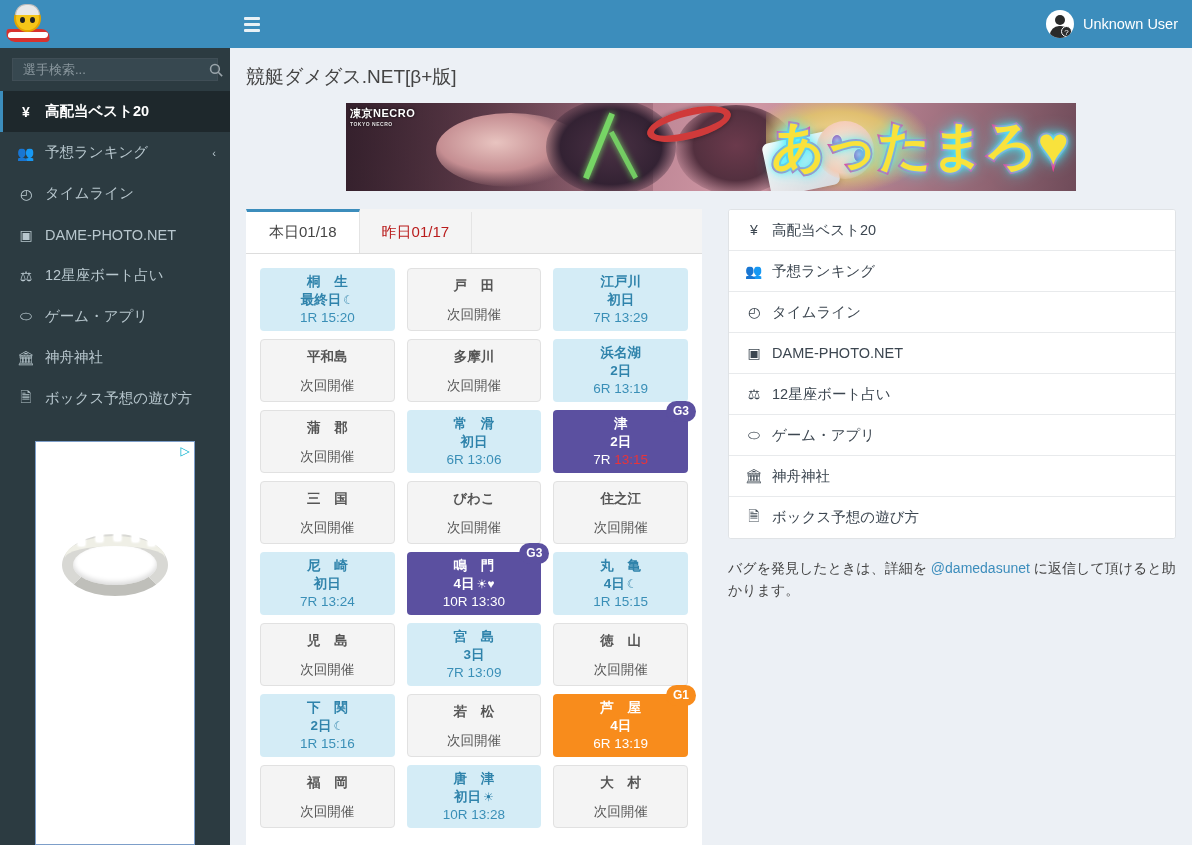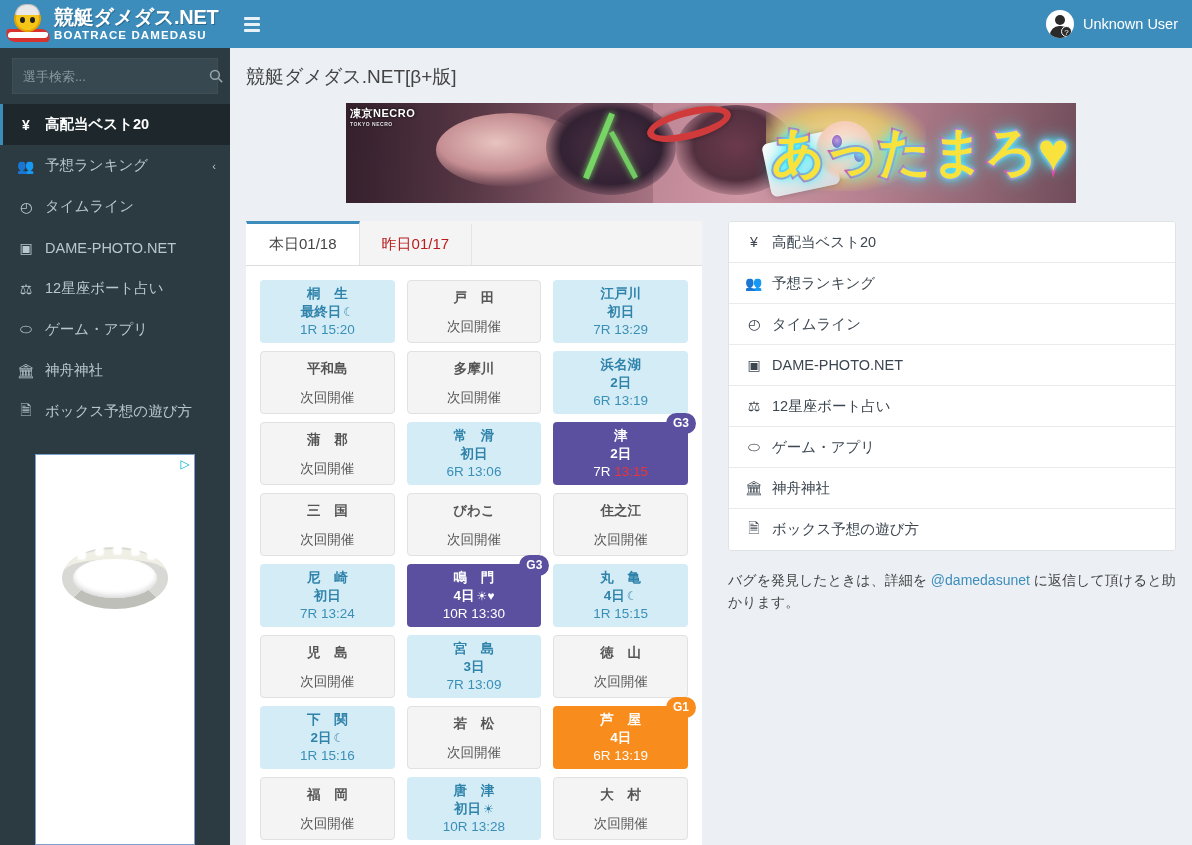--- a/index.html
+++ b/index.html
@@ -66,21 +66,21 @@
   }
   .brand-sub {
     font-size: 11.5px; color: #fff; font-weight: bold;
     letter-spacing: 1.1px; margin-top: 3px;
   }
 
   .search-wrap { padding: 10px 12px; }
   .search-box {
     display: flex; align-items: center;
     background: #374850; border: 1px solid #404e56;
-    height: 36px; border-radius: 0;
+    height: 23px; border-radius: 0;
   }
   .search-box input {
     flex: 1; background: transparent; border: none; outline: none;
     color: #c0c8cd; font-size: 13px; padding: 0 10px;
     font-family: inherit;
   }
   .search-box input::placeholder { color: #8b989f; }
   .search-btn {
     width: 34px; height: 31px; background: transparent; border: none;
     color: #9aa5ab; cursor: pointer; font-size: 14px;
@@ -172,21 +172,21 @@
     border: 1px solid #fff;
   }
   .user-name { color: #fff; font-size: 14.5px; }
 
   .page-head {
     padding: 16px 16px 8px;
     font-size: 19px; color: #444;
   }
   .banner-wrap { padding: 0 16px; }
   .banner {
-    width: 730px; height: 100px; margin: 5px auto 0;
+    width: 730px; height: 88px; margin: 5px auto 0;
     position: relative; overflow: hidden;
     background: linear-gradient(100deg,#6a4557 0%, #8a5a6b 18%, #b67f8f 35%, #cf97a4 55%, #b5808f 72%, #8f6472 88%, #6f4b59 100%);
   }
   .banner .b-dark {
     position: absolute; left: 0; top: 0; width: 42%; height: 100%;
     background: linear-gradient(90deg, rgba(35,20,30,.75), rgba(90,50,65,.25));
   }
   .banner .b-logo {
     position: absolute; left: 4px; top: 3px;
     color: #fff; font-size: 11px; font-weight: bold; letter-spacing: .5px;
@@ -324,24 +324,20 @@
   <aside class="sidebar">
 
     <div class="brand">
       <div class="brand-logo">
         <div class="boat"></div>
         <div class="boat-white"></div>
         <div class="face"></div>
         <div class="cap"></div>
         <div class="eye-l"></div>
         <div class="eye-r"></div>
-      </div>
-      <div class="brand-text">
-        <div class="brand-title">競艇ダメダス.NET</div>
-        <div class="brand-sub">BOATRACE DAMEDASU</div>
       </div>
     </div>
 
     <div class="search-wrap">
       <div class="search-box">
         <input type="text" placeholder="選手検索..." style="">
         <button class="search-btn" aria-label="search">
           <svg width="14" height="14" viewBox="0 0 16 16" fill="none" stroke="currentColor" stroke-width="1.8">
             <circle cx="6.8" cy="6.8" r="5"></circle>
               <line x1="10.6" y1="10.6" x2="15" y2="15"></line>

